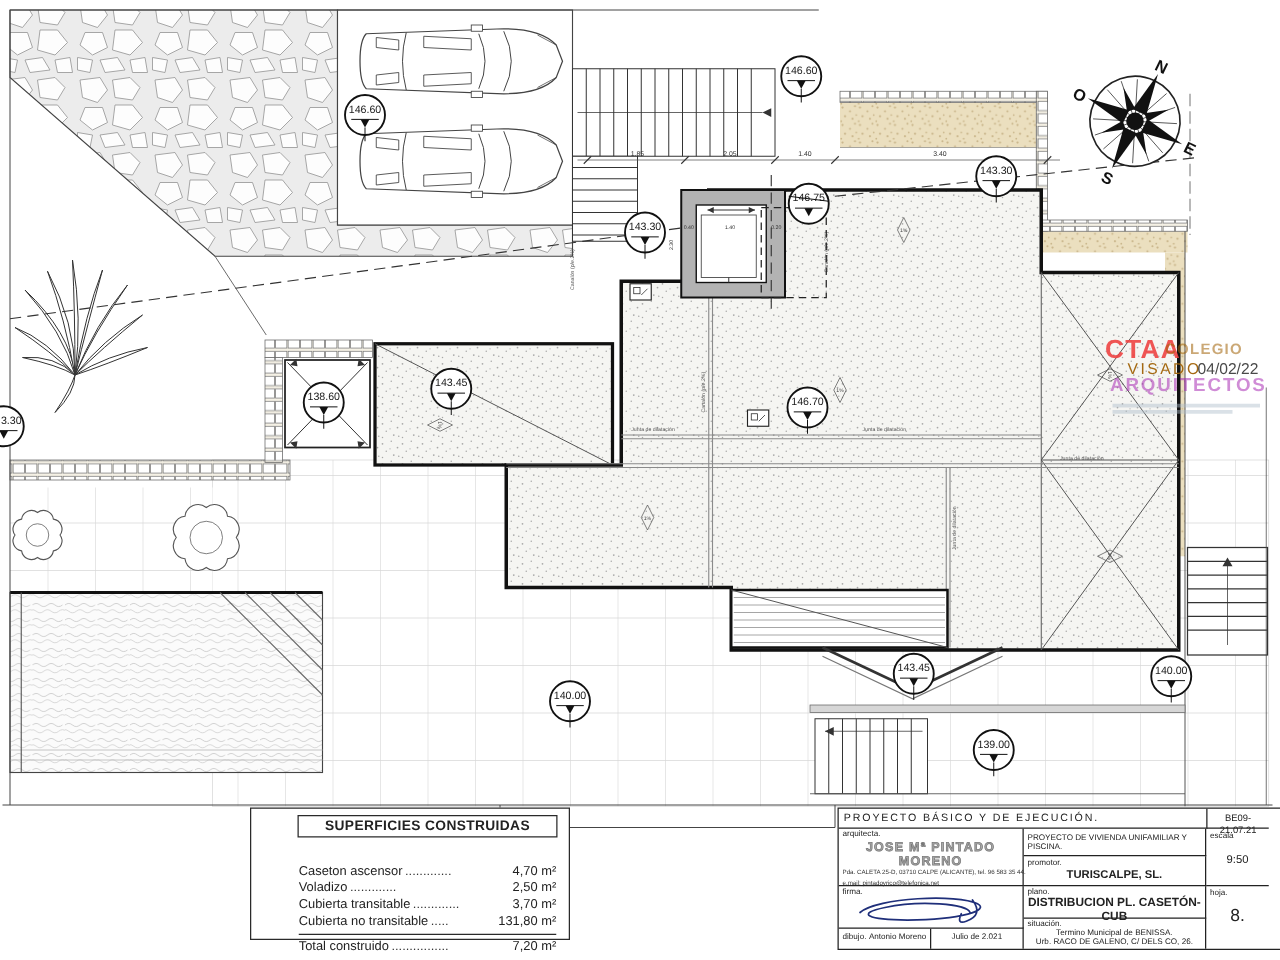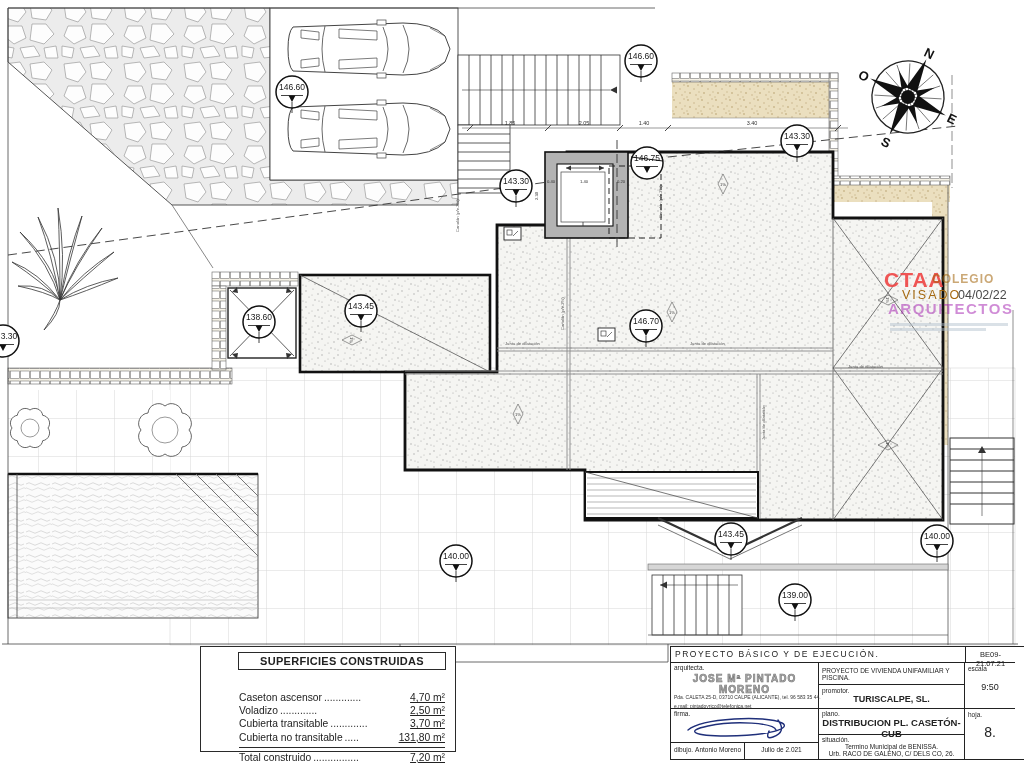--- a/index.html
+++ b/index.html
@@ -16,21 +16,21 @@
 
   
   #surf{position:absolute;left:200px;top:646px;width:256px;height:106px;
         border:1.6px solid #2a2a2a;background:#fff;box-sizing:border-box;padding-left:28px;}
   #surf .hd{margin:5px 9px 4px 9px;border:1.6px solid #2a2a2a;text-align:center;
         font-weight:bold;font-size:11px;padding:2px 0;letter-spacing:.3px;}
   #surf .rows{padding:1px 10px 0 10px;font-size:10.3px;margin-top:20px;}
   #surf .r{display:flex;align-items:baseline;line-height:13.2px;white-space:nowrap;}
   #surf .r .lab{flex:0 0 auto;}
   #surf .r .dots{flex:1 1 auto;overflow:hidden;color:#333;padding:0 2px;}
-  #surf .r .val{flex:0 0 auto;text-align:center;text-decoration:underline;}
+  #surf .r .val{flex:0 0 auto;text-align:center;}
   #surf .tot{border-top:1.4px solid #2a2a2a;margin-top:3px;padding-top:3px;}
 
   
   #tb{position:absolute;left:670px;top:646px;width:379px;height:114px;
       border:1.6px solid #222;background:#fff;box-sizing:border-box;font-size:7px;}
   #tb .cell{position:absolute;box-sizing:border-box;border-color:#222;}
   #tb .sm{font-size:6.5px;color:#222;}
   .tb-head{letter-spacing:1.5px;font-size:8.5px;padding:2px 0 0 4px;}
   .tb-code{font-size:7.5px;text-align:center;padding-top:3px;}
   .arch-name{display:block;text-align:center;font-weight:bold;font-size:10px;

